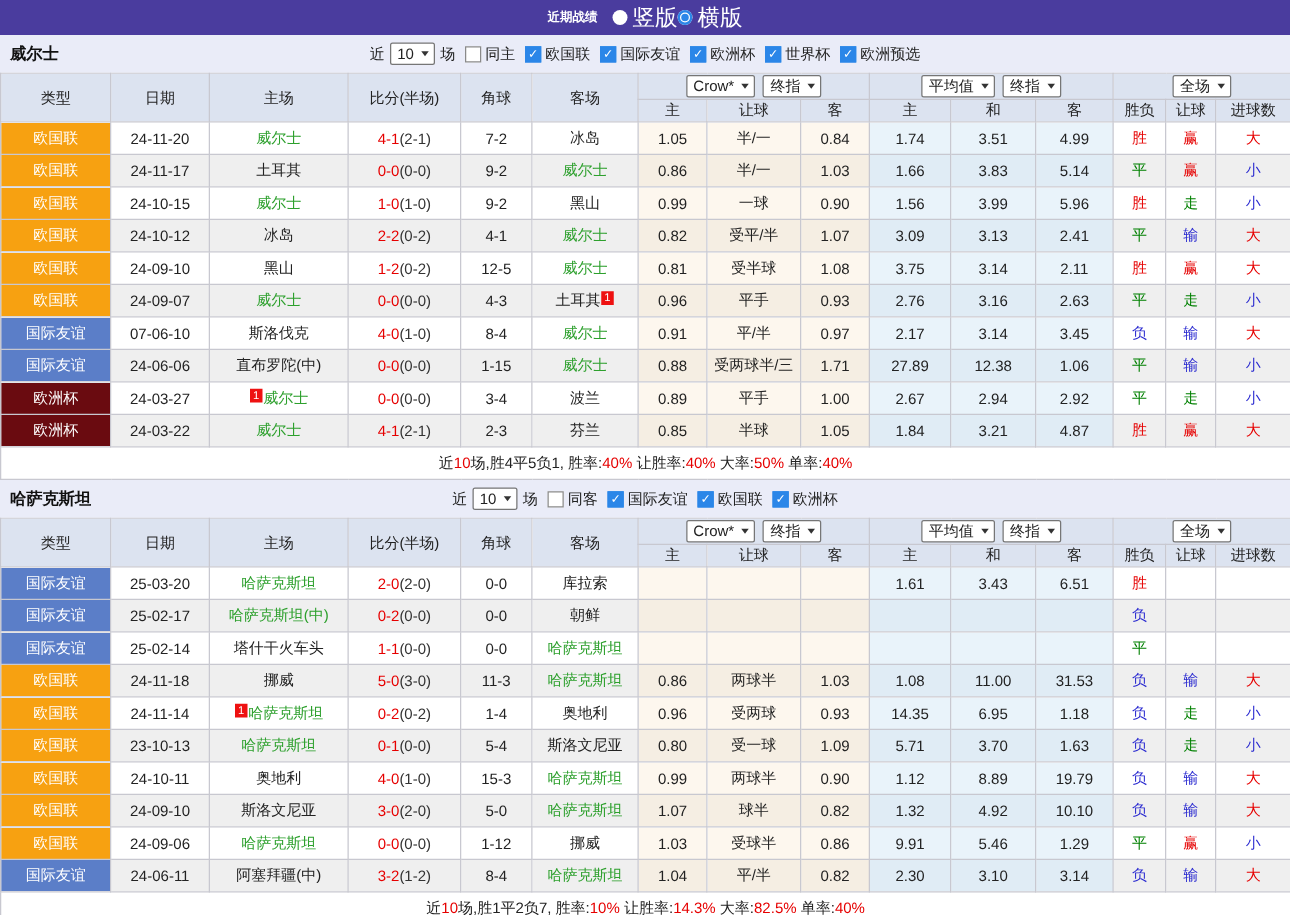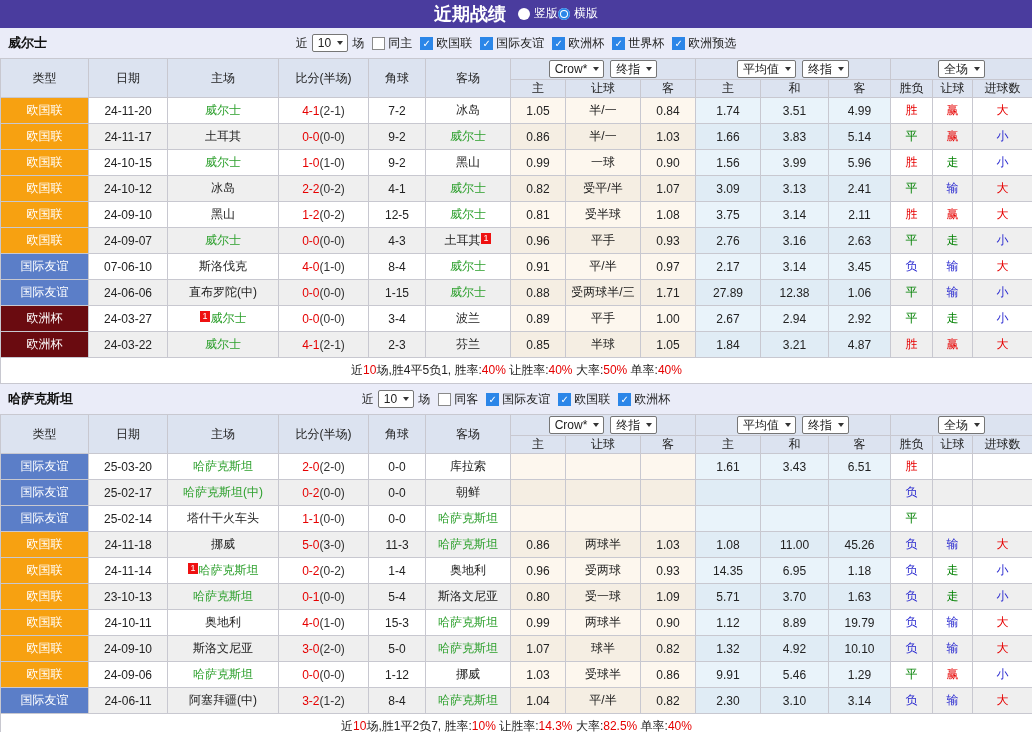--- a/index.html
+++ b/index.html
@@ -7,32 +7,32 @@
   body {
     width:1032px;
     font-family:"Liberation Sans","DejaVu Sans",sans-serif;
     font-size:12px; color:#222;
   }
   
   .topbar {
     height:28px; background:#4a3c9e; color:#fff;
     display:flex; align-items:center; justify-content:center; gap:12px;
   }
-  .tb-title { font-size:18px; font-weight:bold; }
+  .tb-title { font-size:10px; font-weight:bold; }
   .radio-wrap { display:inline-flex; align-items:center; gap:4px; cursor:pointer; }
   .radio {
     width:12px; height:12px; border-radius:50%; background:#fff;
     display:inline-block; position:relative;
   }
   .radio.on { box-shadow:inset 0 0 0 2px #2b86e8; }
   .radio.on::after {
     content:''; position:absolute; left:3px; top:3px; width:6px; height:6px;
     border-radius:50%; background:#2b86e8;
   }
-  .rlabel { color:#fff; font-size:12px; }
+  .rlabel { color:#fff; font-size:18px; }
 
   
   .section-bar {
     height:30px; background:#eaecf8; position:relative;
     display:flex; align-items:center; justify-content:center;
   }
   .team {
     position:absolute; left:8px; font-weight:bold; font-size:13px; color:#111;
   }
   .filter { display:flex; align-items:center; }
@@ -490,21 +490,21 @@
             <td class="c-date">24-11-18</td>
             <td class="c-team"><span>挪威</span></td>
             <td class="c-score"><span class="ft">5-0</span><span class="ht">(3-0)</span></td>
             <td class="c-corner">11-3</td>
             <td class="c-team"><span class="green">哈萨克斯坦</span></td>
             <td class="c-crow">0.86</td>
             <td class="c-crow">两球半</td>
             <td class="c-crow">1.03</td>
             <td class="c-avg">1.08</td>
             <td class="c-avg">11.00</td>
-            <td class="c-avg">45.26</td>
+            <td class="c-avg">31.53</td>
             <td class="c-res" style="color: rgb(42, 42, 208);">负</td>
             <td class="c-res" style="color: rgb(42, 42, 208);">输</td>
             <td class="c-res" style="color: rgb(230, 0, 0);">大</td>
           </tr>
           <tr>
             <td class="c-type" style="background: rgb(247, 161, 17);">欧国联</td>
             <td class="c-date">24-11-14</td>
             <td class="c-team"><sup class="rank">1</sup><span class="green">哈萨克斯坦</span></td>
             <td class="c-score"><span class="ft">0-2</span><span class="ht">(0-2)</span></td>
             <td class="c-corner">1-4</td>

